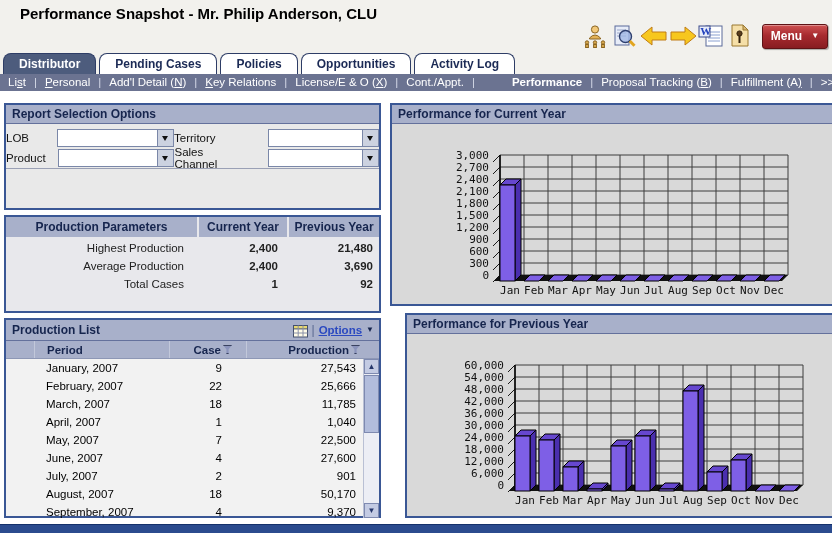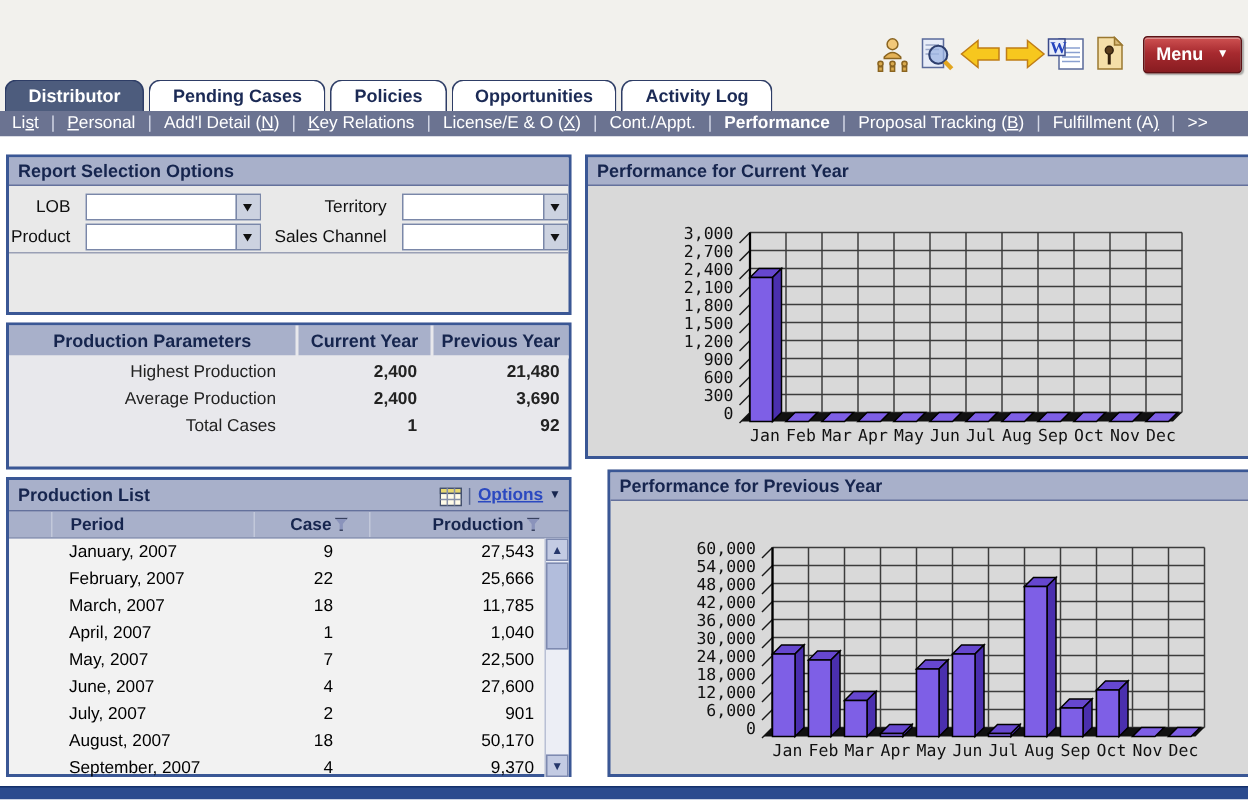--- a/index.html
+++ b/index.html
@@ -22,38 +22,38 @@
   .tabstrip{position:absolute;left:0;top:52px;width:832px;height:22px;background:#f2f1ed;padding-left:2px;box-sizing:border-box;}
   .tab{display:inline-block;height:21px;line-height:21px;margin:1px 2px 0 1px;padding:0 15px;
     border:1px solid #2e3d66;border-bottom:none;border-radius:8px 8px 0 0;background:#fff;
     color:#1b2a55;font-size:12px;font-weight:bold;cursor:pointer;vertical-align:bottom;box-sizing:border-box;}
   .tab.active{background:#4d5c7d;color:#fff;}
 
   
   .subnav{position:absolute;left:0;top:74px;width:832px;height:17px;background:#6b7391;
     color:#fff;font-size:11.5px;line-height:17px;padding-left:6px;box-sizing:border-box;white-space:nowrap;}
   .nav-item{cursor:pointer;padding:0 2px;}
-  .nav-item.active{font-weight:bold;}
+  .nav-item.active{font-weight:bold;margin-left:29px;}
   .nav-sep{color:#d6dae8;padding:0 6px;}
 
   
   .content{position:absolute;left:0;top:91px;width:832px;height:433px;background:#fff;}
   .panel{position:absolute;border:2px solid #3a5795;box-sizing:border-box;background:#e9e9e9;}
   .phead{height:18px;background:#a8b0ca;border-bottom:1px solid #64719c;color:#16254e;
     font-size:12px;font-weight:bold;line-height:18px;padding-left:6px;position:relative;}
   .p1{left:4px;top:12px;width:377px;height:107px;}
   .p2{left:4px;top:124px;width:377px;height:98px;background:#e8e8ec;}
   .p3{left:4px;top:227px;width:377px;height:200px;background:#f2f2f2;}
   .p4{left:390px;top:12px;width:469px;height:203px;background:#d9d9d9;}
   .p5{left:390px;top:222px;width:438px;height:205px;background:#d9d9d9;margin-left:15px;}
 
   
   .rs-top{position:relative;height:45px;border-bottom:1px solid #9aa0b5;padding-top:5px;box-sizing:border-box;}
   .rs-row{display:flex;align-items:center;height:18px;margin-bottom:2px;font-size:11.5px;color:#111;}
-  .flabel{text-align:right;padding-right:10px;box-sizing:border-box;}
+  .flabel{text-align:left;padding-right:24px;box-sizing:border-box;}
   .fl1{width:52px;} .fl2{width:96px;}
   .dd{width:118px;height:16px;background:#fff;border:1px solid #7a87a8;position:relative;cursor:pointer;box-sizing:content-box;}
   .dd2{width:112px;}
   .dd-btn{position:absolute;right:0;top:0;width:15px;height:100%;background:#ccd2e0;border-left:1px solid #7a87a8;}
   .dd-btn::after{content:"";position:absolute;left:4px;top:6px;border-left:3.5px solid transparent;
     border-right:3.5px solid transparent;border-top:5px solid #111;}
   .rs-bottom{position:relative;height:41px;}
   .radio-row{display:flex;align-items:center;height:16px;margin:3px 0 0 10px;font-size:11.5px;color:#111;}
   .radio{width:11px;height:11px;border-radius:50%;border:1px solid #555;background:#fff;
     box-shadow:inset 1px 1px 2px #9aa;margin-right:7px;position:relative;cursor:pointer;flex:0 0 auto;}
@@ -105,20 +105,21 @@
   .tick{font-family:"DejaVu Sans Mono",monospace;font-size:11px;fill:#111;}
 
   .bottombar{position:absolute;left:0;top:524px;width:832px;height:9px;background:#2b4b8e;border-top:1px solid #15316b;box-sizing:border-box;}
 </style>
 </head>
 <body>
 
 <div class="screen">
 
   <div class="topbar">
+    <div class="title">Performance Snapshot - Mr. Philip Anderson, CLU</div>
     <div class="toolbar">
       <span class="tico">
         <svg width="26" height="24" viewBox="0 0 26 24">
           <circle cx="13" cy="5.5" r="3.6" fill="#f2c879" stroke="#8a6420"></circle>
           <path d="M7.5 14 Q13 8 18.5 14 L18.5 15 L7.5 15 Z" fill="#e4b257" stroke="#8a6420"></path>
           <g stroke="#8a6420" fill="#d9aa4e">
             <circle cx="5" cy="18.5" r="1.7"></circle>
               <rect x="3.6" y="20.5" width="2.8" height="3"></rect>
             <circle cx="13" cy="18.5" r="1.7"></circle>
               <rect x="11.6" y="20.5" width="2.8" height="3"></rect>

